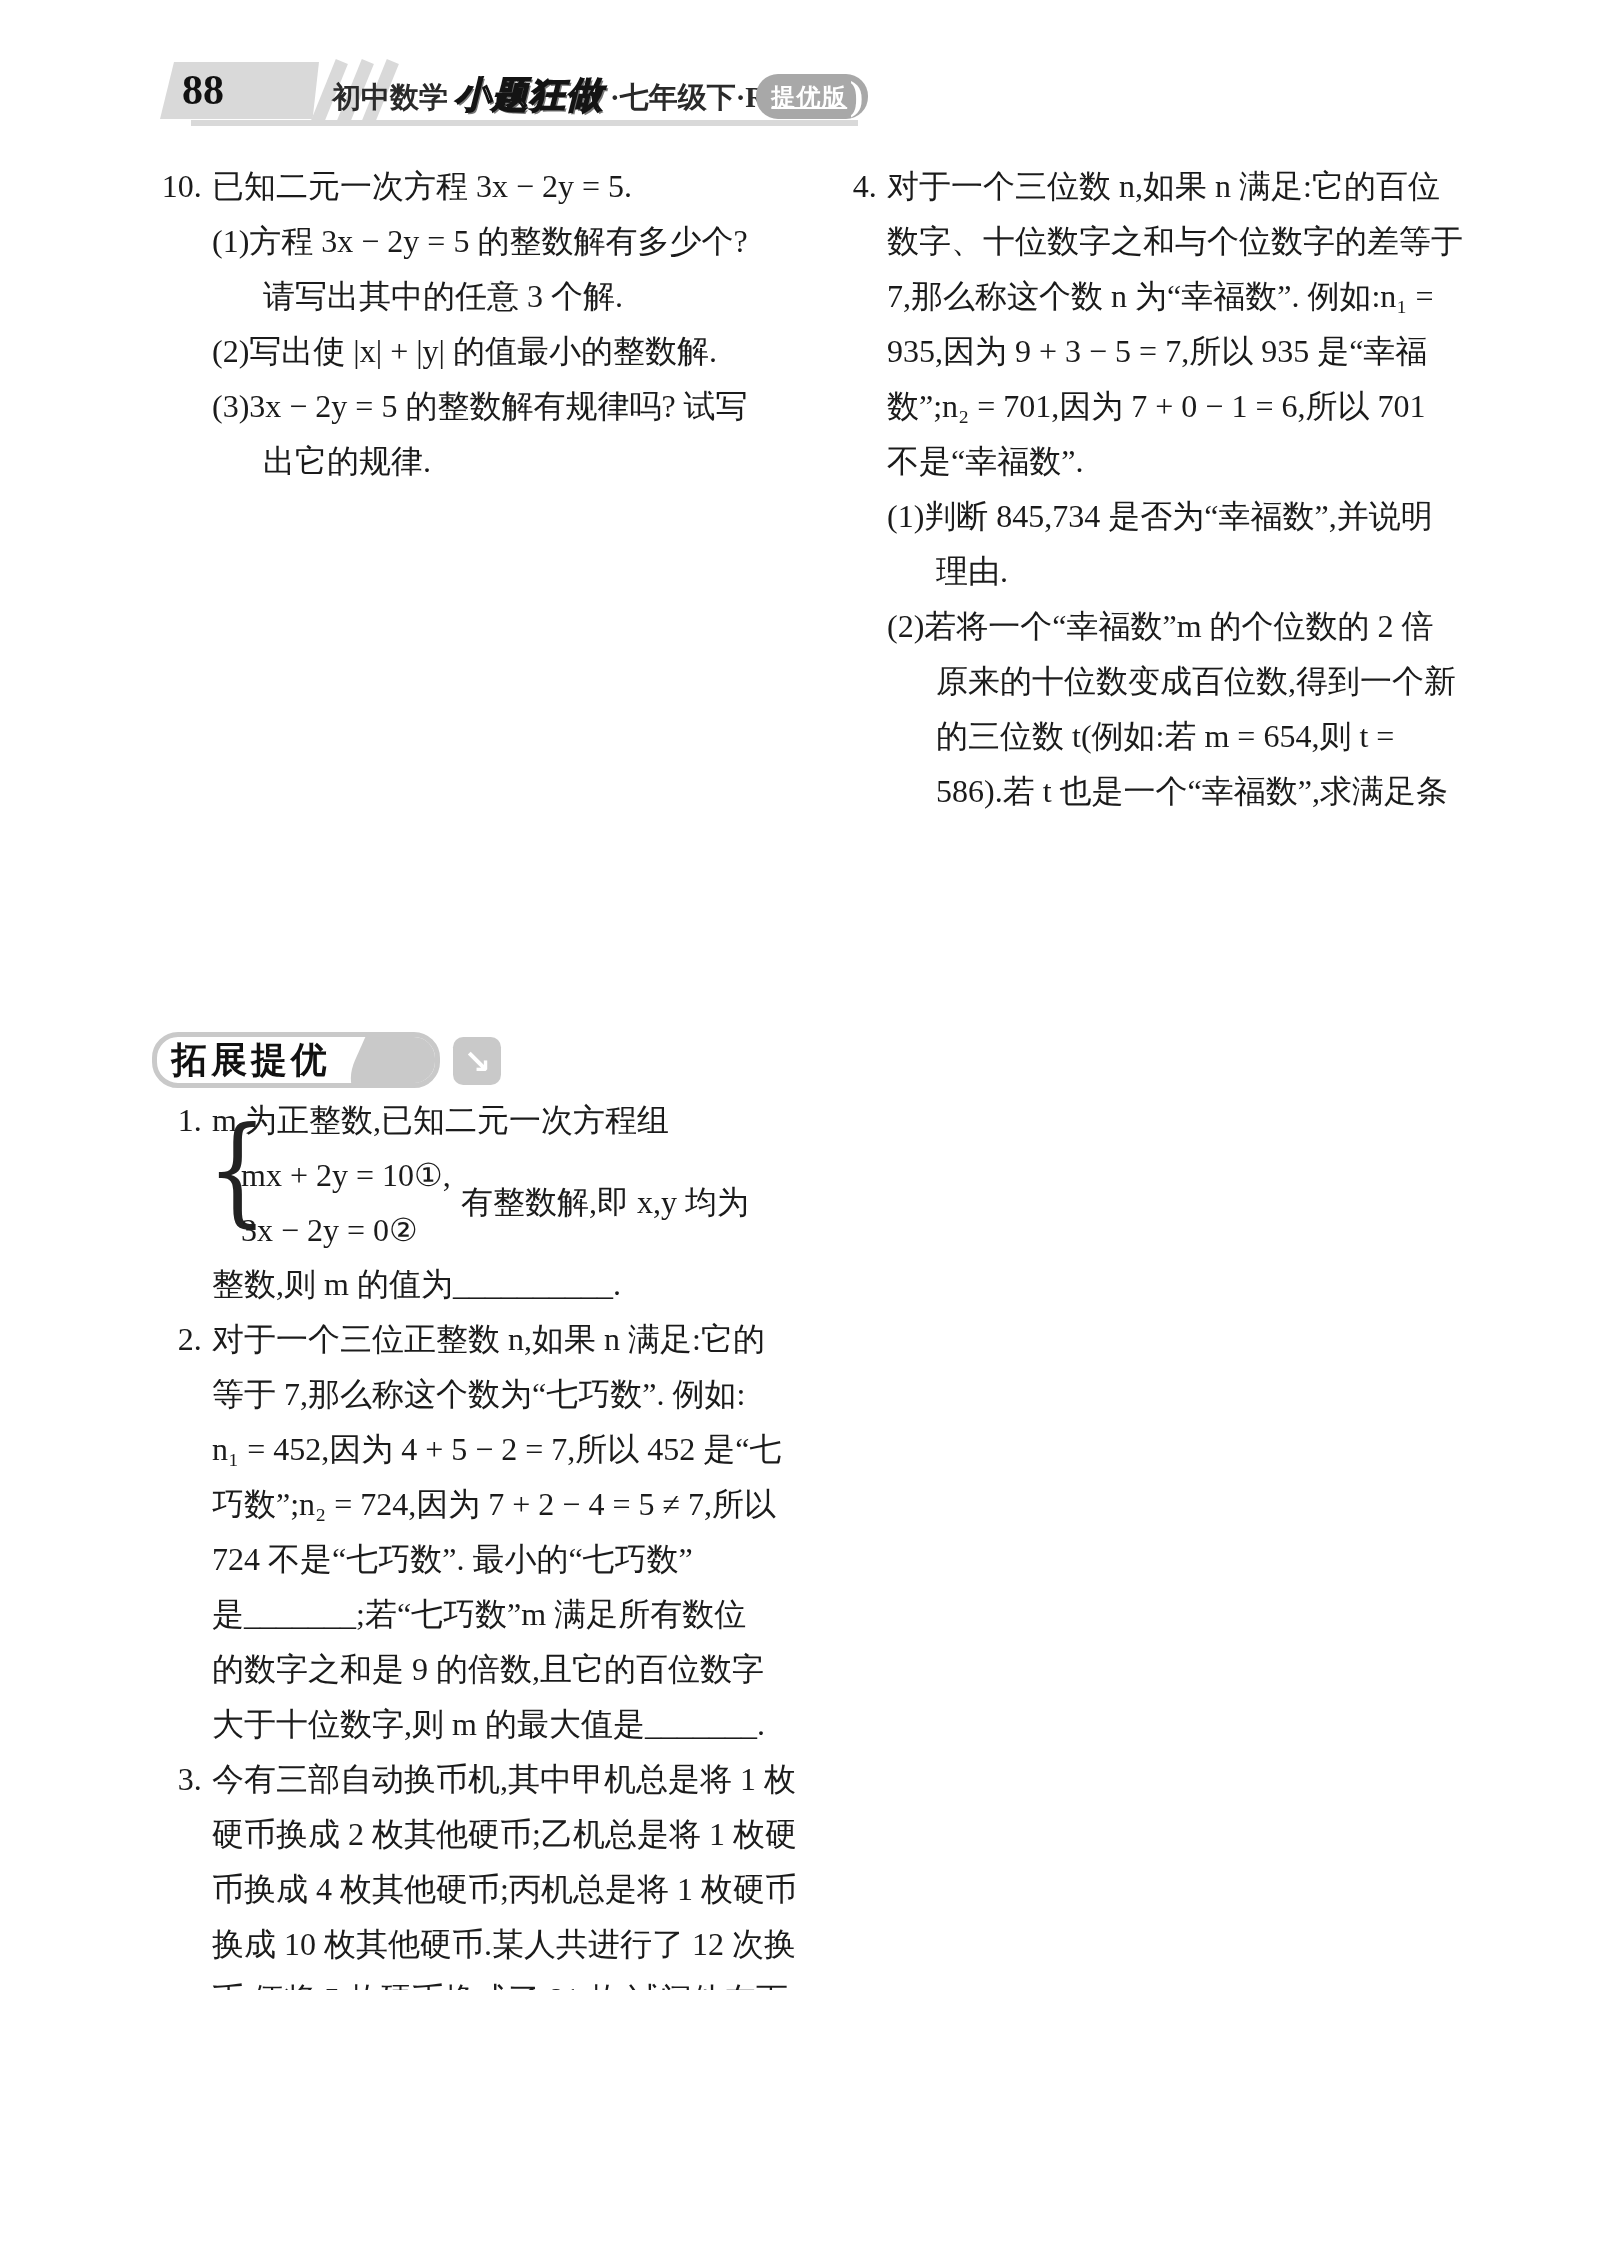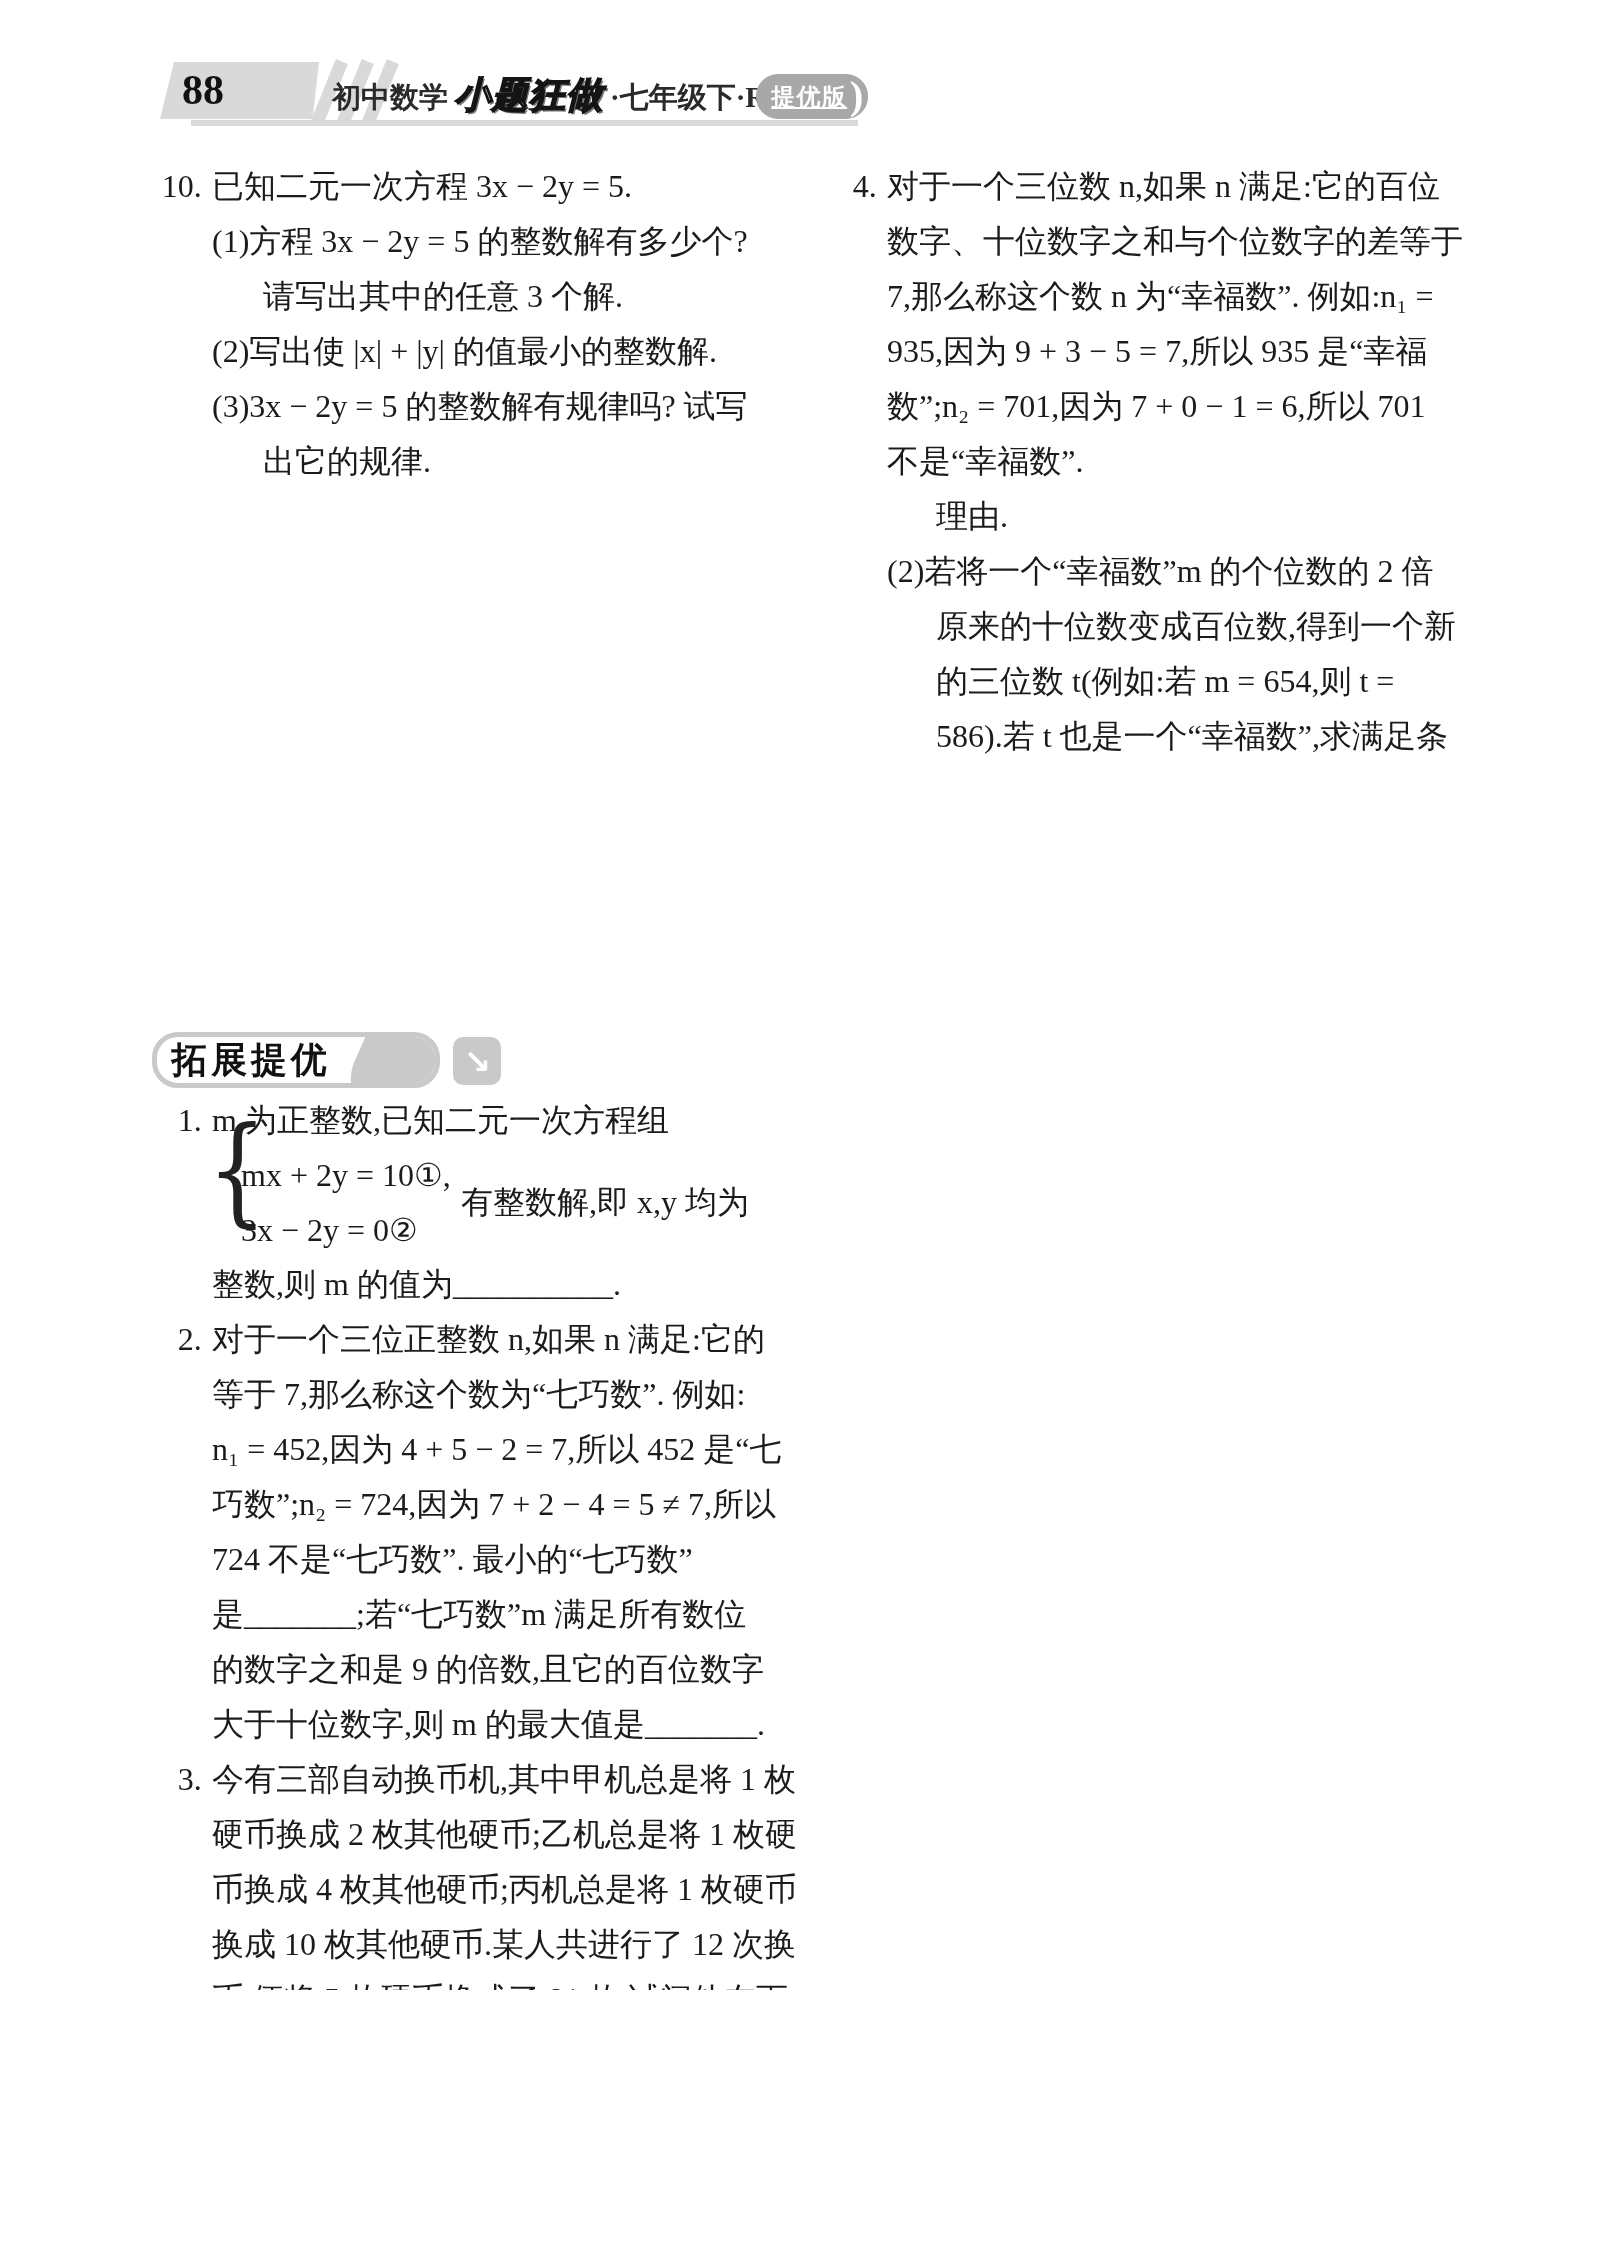--- a/index.html
+++ b/index.html
@@ -137,20 +137,21 @@
 
   <section class="col right">
     <div class="block">
 
     <div class="line has-num"><span class="num">4.</span><span class="txt">对于一个三位数 n,如果 n 满足:它的百位</span></div>
         <div class="line"><span class="txt">数字、十位数字之和与个位数字的差等于</span></div>
         <div class="line"><span class="txt">7,那么称这个数 n 为“幸福数”. 例如:n₁ =</span></div>
         <div class="line"><span class="txt">935,因为 9 + 3 − 5 = 7,所以 935 是“幸福</span></div>
         <div class="line"><span class="txt">数”;n₂ = 701,因为 7 + 0 − 1 = 6,所以 701</span></div>
         <div class="line"><span class="txt">不是“幸福数”.</span></div>
+        <div class="line"><span class="txt">(1)判断 845,734 是否为“幸福数”,并说明</span></div>
         <div class="line ind2"><span class="txt">理由.</span></div>
         <div class="line"><span class="txt">(2)若将一个“幸福数”m 的个位数的 2 倍</span></div>
         <div class="line ind2"><span class="txt">原来的十位数变成百位数,得到一个新</span></div>
         <div class="line ind2"><span class="txt">的三位数 t(例如:若 m = 654,则 t =</span></div>
         <div class="line ind2"><span class="txt">586).若 t 也是一个“幸福数”,求满足条</span></div>
       </div>
   </section>
 
 </div>
 

